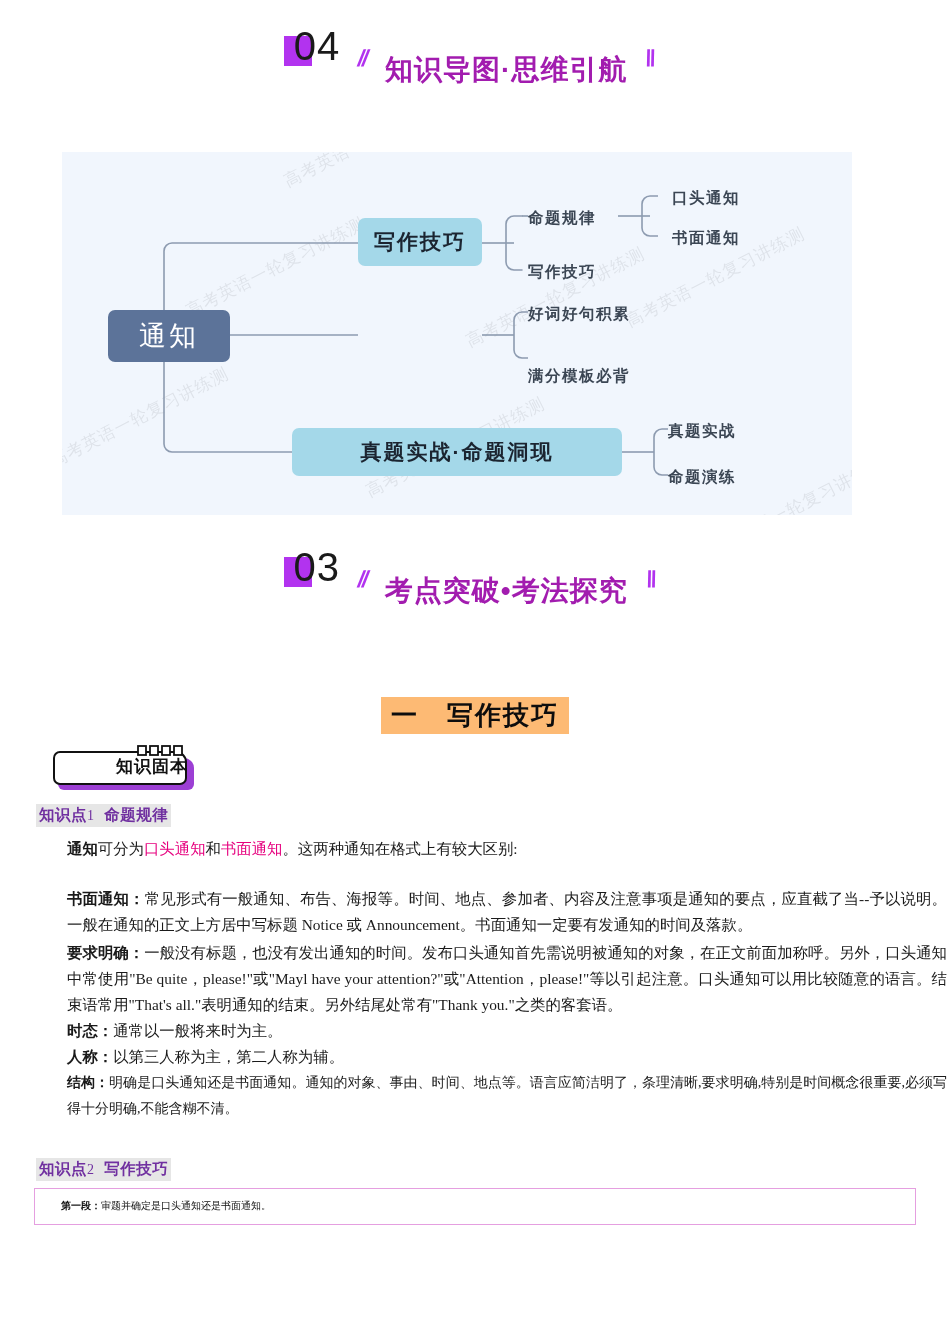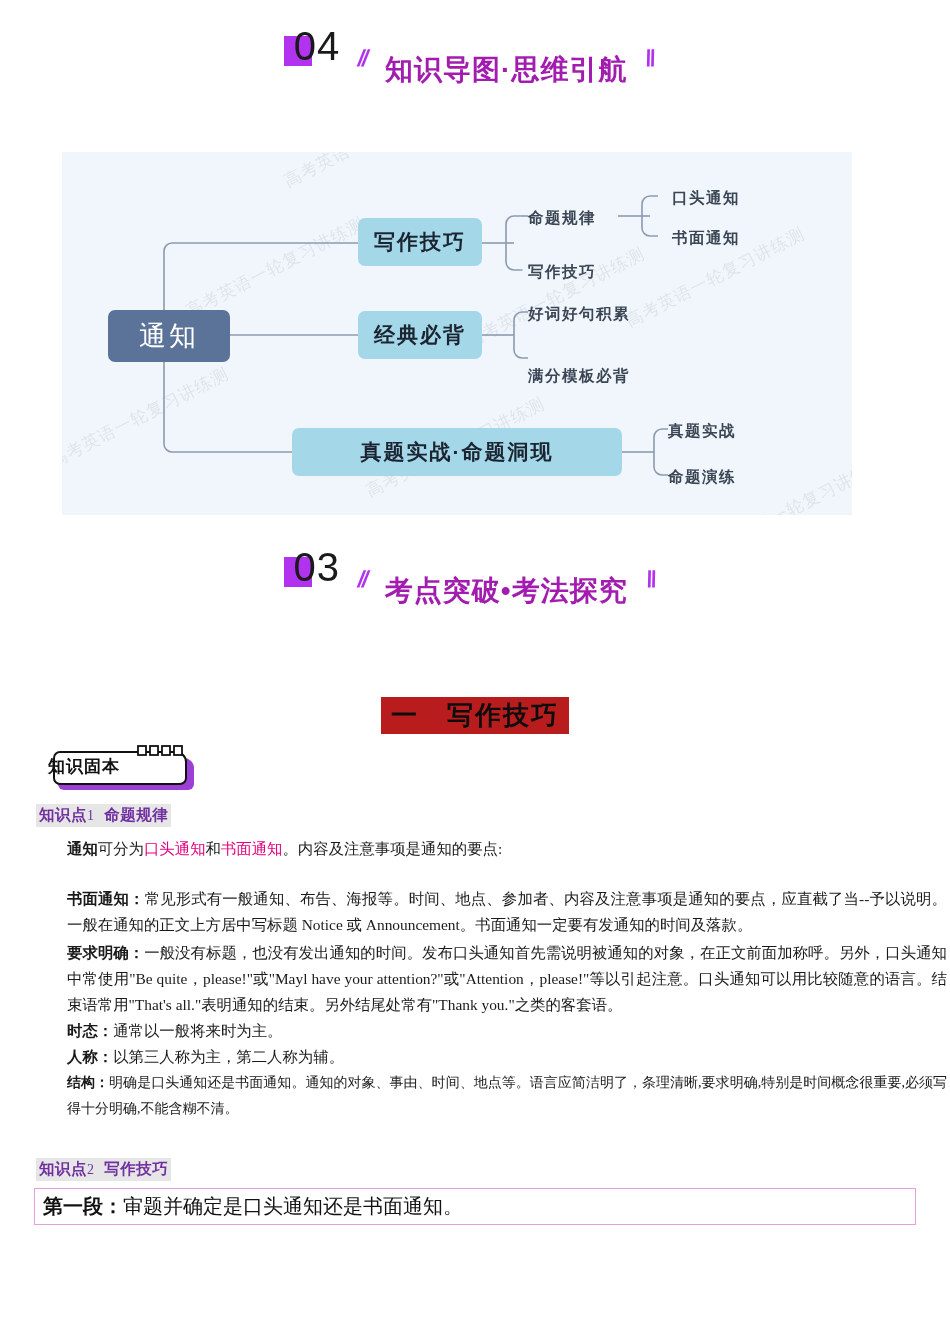--- a/index.html
+++ b/index.html
@@ -152,40 +152,40 @@
     left: 0;
     top: 698px;
     width: 950px;
     text-align: center;
   }
   #topic-title span {
     font-family: "Liberation Sans", sans-serif;
     font-size: 26px;
     font-weight: 700;
     color: #0d0d0d;
-    background: #b91c1c;
+    background: #fdba74;
     padding: 3px 10px 4px 10px;
     letter-spacing: 2px;
   }
 
   
   #badge {
     position: absolute;
     left: 48px;
     top: 742px;
     width: 154px;
     height: 54px;
   }
   #badge svg { position: absolute; left: 0; top: 0; }
   #badge .badge-label {
     position: absolute;
     left: 0;
     top: 13px;
     width: 140px;
-    text-align: left;
+    text-align: right;
     font-family: "Liberation Sans", sans-serif;
     font-size: 17px;
     font-weight: 700;
     color: #111;
     letter-spacing: 1px;
   }
 
   
   .kp {
     position: absolute;
@@ -225,23 +225,23 @@
 
   
   #first-para-box {
     position: absolute;
     left: 34px;
     top: 1188px;
     width: 882px;
     box-sizing: border-box;
     border: 1.4px solid #e59fe0;
     background: #ffffff;
-    padding: 6px 8px 7px 8px;
+    padding: 6px 8px 7px 26px;
     font-family: "Liberation Serif", serif;
-    font-size: 20px;
+    font-size: 10px;
     line-height: 22px;
     color: #111;
   }
 </style>
 </head>
 <body>
 
 <div class="sec-header" style="top:24px;">
   <div class="sec-num-wrap">
     <span class="sec-num-block"></span>
@@ -293,21 +293,20 @@
 
       <path d="M560,300 L592,300"></path>
       <path d="M600,277 A8,8 0 0 0 592,285 L592,315 A8,8 0 0 0 600,323"></path>
       <path d="M600,277 L606,277 M600,323 L606,323"></path>
     </g>
   </svg>
 
   <div class="node node-root" style="left:46px; top:158px; width:122px; height:52px;">通知</div>
 
   <div class="node node-branch" style="left:296px; top:66px; width:124px; height:48px;">写作技巧</div>
-  <div class="node node-branch" style="left:296px; top:159px; width:124px; height:48px;">经典必背</div>
   <div class="node node-branch" style="left:230px; top:276px; width:330px; height:48px;">真题实战·命题洞现</div>
 
   <div class="leaf" style="left:466px; top:56px;">命题规律</div>
   <div class="leaf" style="left:466px; top:110px;">写作技巧</div>
   <div class="leaf" style="left:610px; top:36px;">口头通知</div>
   <div class="leaf" style="left:610px; top:76px;">书面通知</div>
 
   <div class="leaf" style="left:466px; top:152px;">好词好句积累</div>
   <div class="leaf" style="left:466px; top:198px;margin-top:16px;">满分模板必背</div>
 
@@ -344,21 +343,21 @@
     <rect x="126" y="4" width="8" height="9" fill="#fff" stroke="#111" stroke-width="1.8"></rect>
   </svg>
   <div class="badge-label">知识固本</div>
 </div>
 
 <div class="kp" style="top:804px;">
   <span>知识点</span><span class="kp-num">1</span>&nbsp;&nbsp;<span>命题规律</span>
 </div>
 
 <div class="para ind" style="top:836px;">
-  <b>通知</b><span>可分为</span><span class="pink">口头通知</span><span>和</span><span class="pink">书面通知</span><span>。内容及注意事项是通知的要点:</span>
+  <b>通知</b><span>可分为</span><span class="pink">口头通知</span><span>和</span><span class="pink">书面通知</span><span>。这两种通知在格式上有较大区别:</span>
 </div>
 
 <div class="para ind" style="top:862px;margin-top:24px;">
   <b>书面通知：</b><span>常见形式有一般通知、布告、海报等。时间、地点、参加者、内容及注意事项是通知的要点，应直截了当--予以说明。一般在通知的正文上方居中写标题 Notice 或 Announcement。书面通知一定要有发通知的时间及落款。</span>
 </div>
 
 <div class="para ind" style="top:940px;">
   <b>要求明确：</b><span>一般没有标题，也没有发出通知的时间。发布口头通知首先需说明被通知的对象，在正文前面加称呼。另外，口头通知中常使用"Be quite，please!"或"Mayl have your attention?"或"Attention，please!"等以引起注意。口头通知可以用比较随意的语言。结束语常用"That's all."表明通知的结束。另外结尾处常有"Thank you."之类的客套语。</span>
 </div>
 

